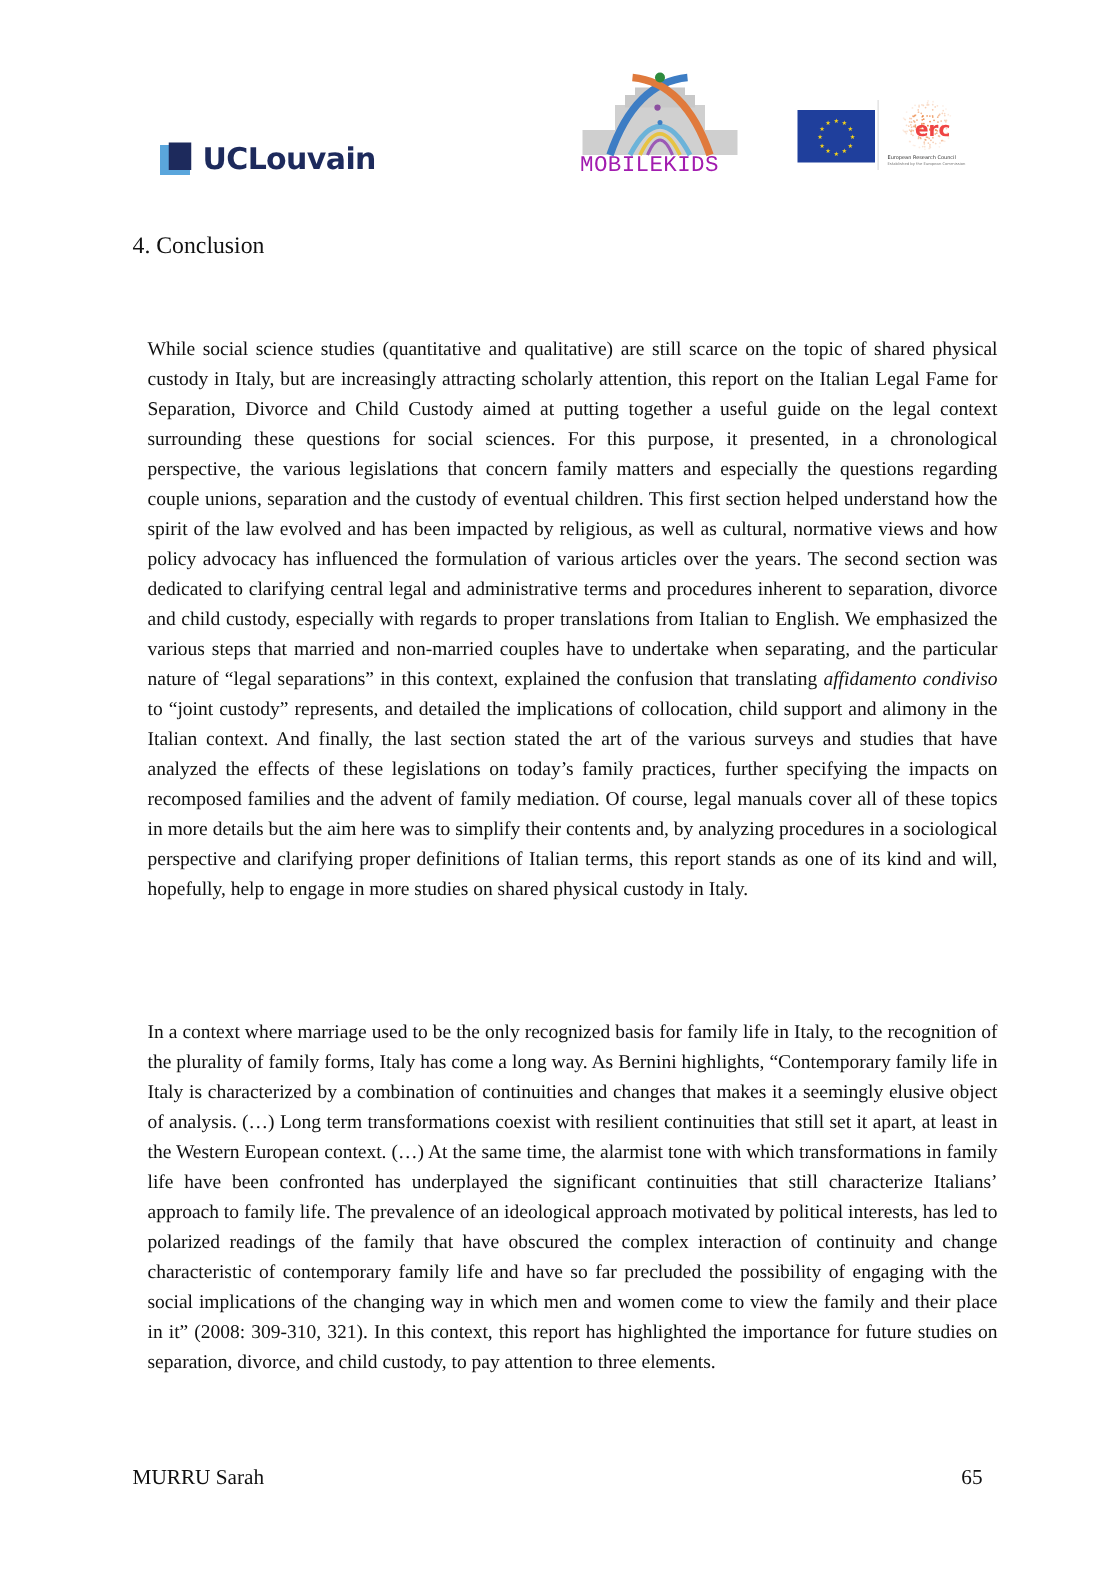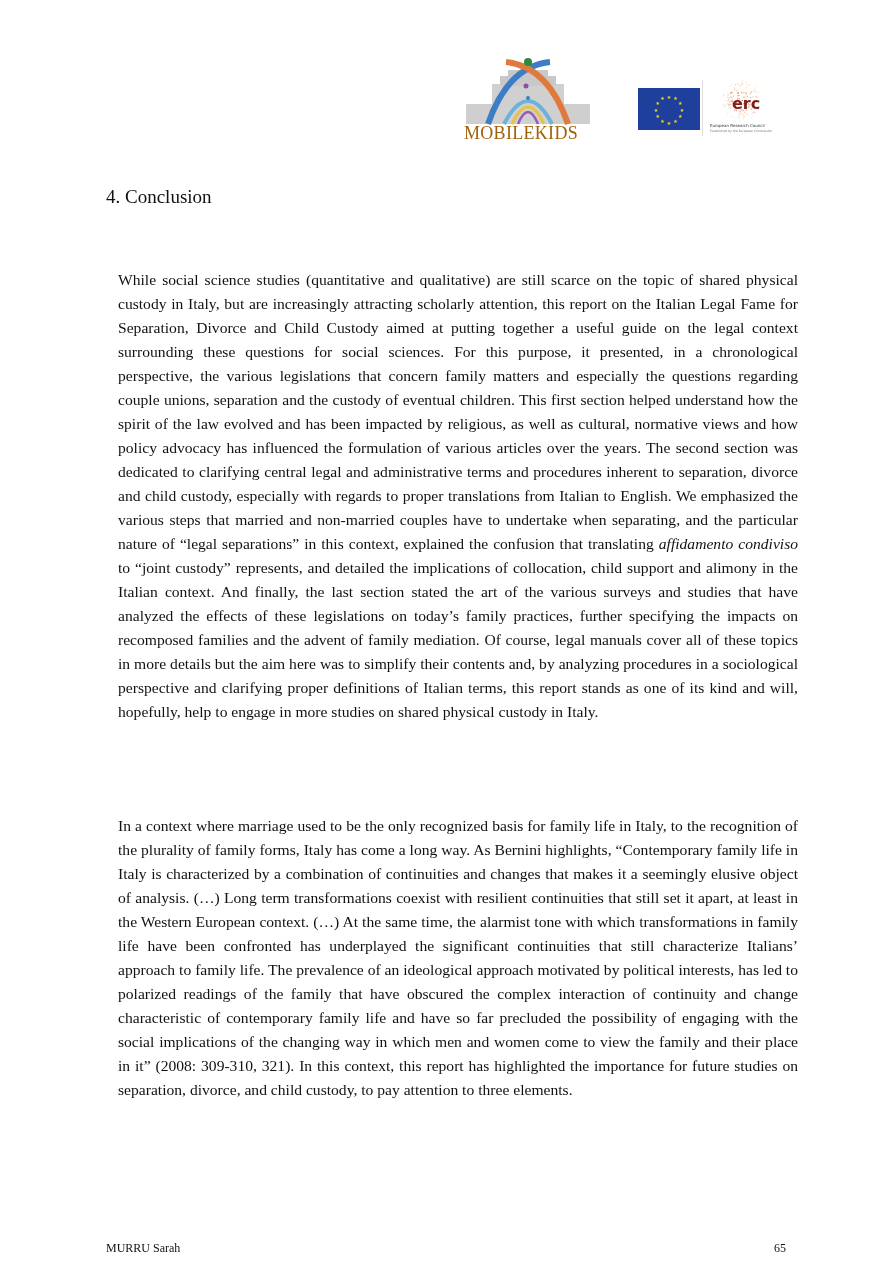--- a/index.html
+++ b/index.html
@@ -10,43 +10,50 @@
   .uclouvain { left: 128px; top: 112px; height: 30px; display: flex; align-items: center; }
   .ucl-mark { position: relative; width: 28px; height: 26px; margin-right: 6px; }
   .ucl-mark .back { position: absolute; left: 0; top: 2px; width: 24px; height: 24px; background: #5aa6dc; }
   .ucl-mark .front { position: absolute; left: 7px; top: 0; width: 18px; height: 22px; background: #1d2a5c; }
   .ucl-text { font-family: "DejaVu Sans", sans-serif; font-weight: bold; font-size: 24px; color: #1d2a5c; letter-spacing: -0.5px; }
   
   .cirfase { left: 336px; top: 53px; width: 96px; height: 98px; }
   .cirfase-text { position: absolute; left: 4px; top: 37px; font-family: "DejaVu Sans", sans-serif; font-size: 19px; letter-spacing: -1.5px; color: #222; font-weight: normal; transform: scaleY(1.3); transform-origin: top left; }
   
   .mobilekids { left: 458px; top: 56px; width: 140px; height: 88px; }
-  .mobilekids-text { position: absolute; left: 6px; top: 67px; font-family: Liberation Serif, serif; font-size: 18px; color: #a16207; letter-spacing: 0.3px; }
+  .mobilekids-text { position: absolute; left: 6px; top: 67px; font-family: Liberation Mono, monospace; font-size: 18px; color: #a21caf; letter-spacing: 0.3px; }
   
   .eu { left: 638px; top: 88px; width: 62px; height: 42px; background: #1f3f9c; }
   .erc { left: 706px; top: 78px; width: 68px; height: 62px; }
-  .erc-text { position: absolute; left: 26px; top: 16px; font-family: "DejaVu Sans", sans-serif; font-size: 16px; color: #7f1d1d; font-weight: bold; }
+  .erc-text { position: absolute; left: 26px; top: 16px; font-family: "DejaVu Sans", sans-serif; font-size: 16px; color: #ef4444; font-weight: bold; }
   .erc-sub1 { position: absolute; left: 4px; top: 45px; font-family: "DejaVu Sans", sans-serif; font-size: 4px; color: #333; white-space: nowrap; }
   .erc-sub2 { position: absolute; left: 4px; top: 51px; font-family: "DejaVu Sans", sans-serif; font-size: 3px; color: #777; white-space: nowrap; }
   .erc-divider { position: absolute; left: 702px; top: 80px; width: 1px; height: 56px; background: #ddd; }
 
   h1.section-title { position: absolute; left: 106px; top: 186px; margin: 0; font-family: "Liberation Serif", serif; font-weight: normal; font-size: 19px; color: #111; }
 
   .body-text { position: absolute; left: 106px; width: 680px; font-size: 15.6px; line-height: 24px; text-align: justify; margin: 12px; color: #111; }
   .p1 { top: 256px; }
   .p2 { top: 802px; }
   .body-text em { font-style: italic; }
 
-  .footer { position: absolute; left: 106px; width: 680px; top: 1241px; font-size: 12px; display: flex; justify-content: space-between; }
+  .footer { position: absolute; left: 106px; width: 680px; top: 1172px; font-size: 17px; display: flex; justify-content: space-between; }
 </style>
 </head>
 <body>
 
 <div class="logos">
 
+  <div class="logo uclouvain">
+    <div class="ucl-mark">
+      <div class="back"></div>
+        <div class="front"></div>
+    </div>
+    <span class="ucl-text">UCLouvain</span>
+  </div>
 
 
   <div class="logo mobilekids">
     <svg width="140" height="70" viewBox="0 0 140 70">
       <rect x="34" y="28" width="72" height="40" fill="#d0d0d0"></rect>
       <rect x="42" y="20" width="56" height="10" fill="#c8c8c8"></rect>
       <rect x="50" y="14" width="40" height="8" fill="#c8c8c8"></rect>
       <rect x="8" y="48" width="26" height="20" fill="#cfcfcf"></rect>
       <rect x="106" y="48" width="26" height="20" fill="#cfcfcf"></rect>
       <path d="M 30 68 Q 50 10, 92 6" fill="none" stroke="#3d7dc4" stroke-width="6"></path>

